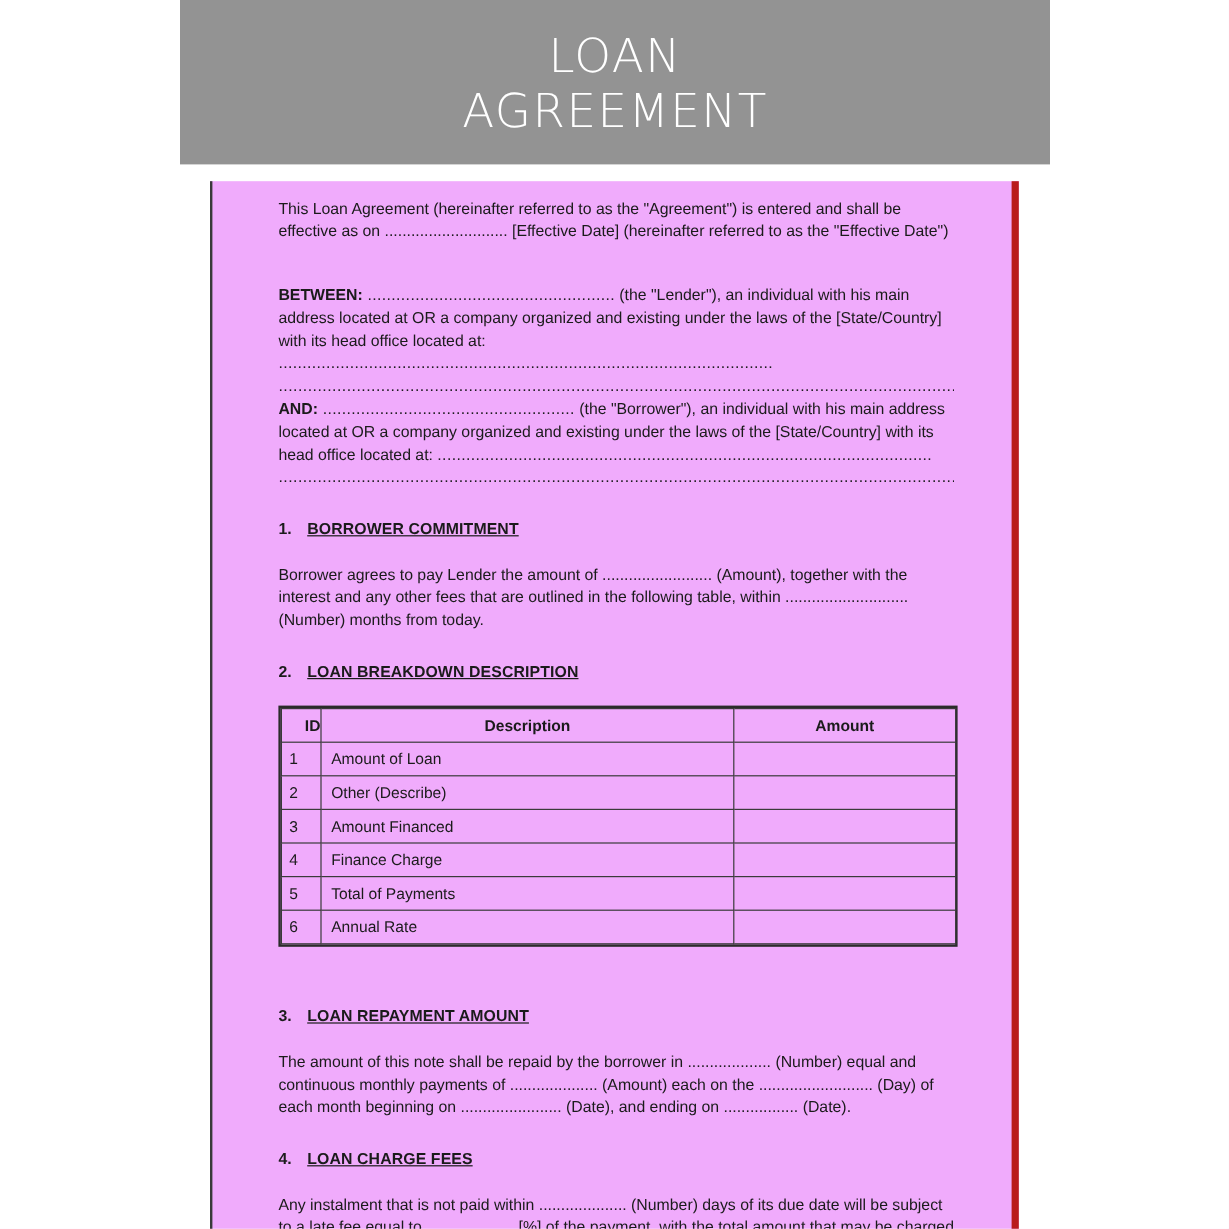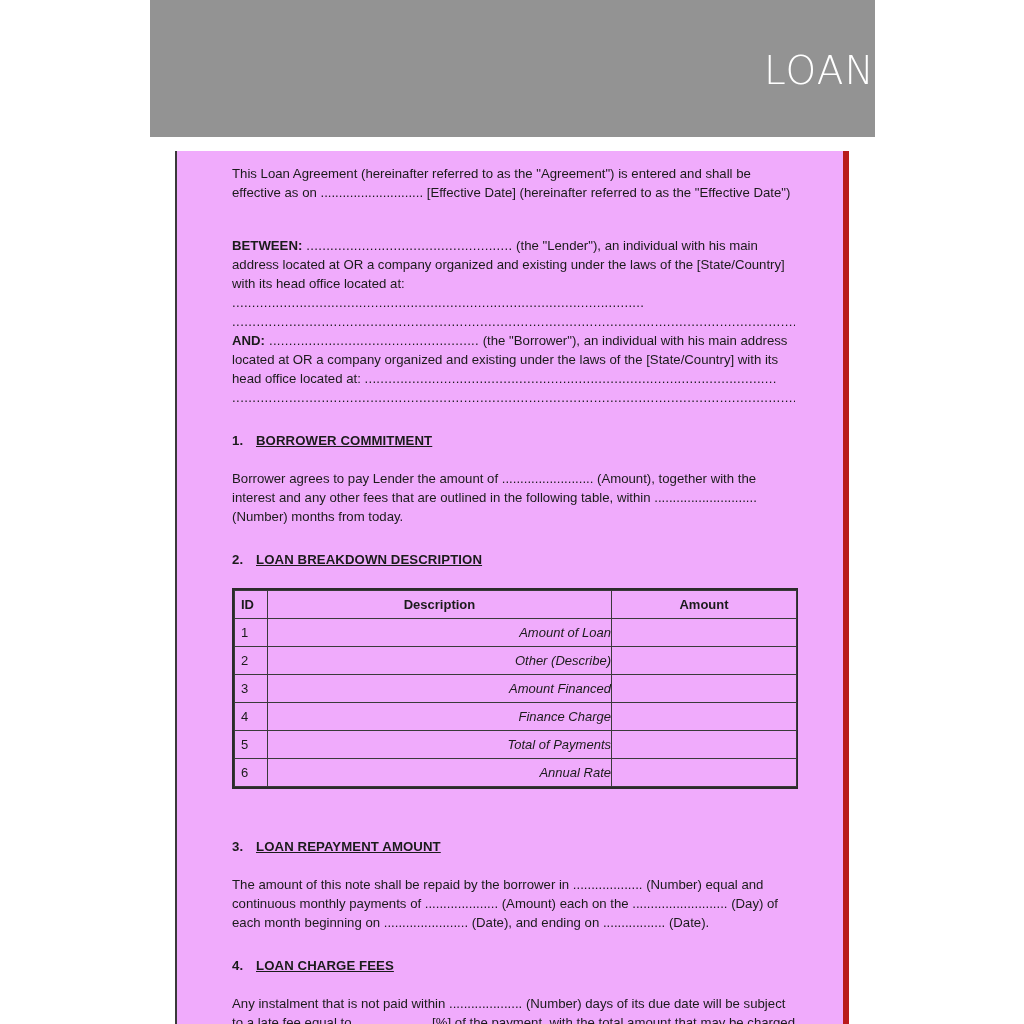--- a/index.html
+++ b/index.html
@@ -19,21 +19,21 @@
   
   #header-banner {
     position: absolute;
     left: 150px;
     top: 0;
     width: 725px;
     height: 137px;
     background: #939393;
     display: flex;
     flex-direction: column;
-    align-items: flex-end;
+    align-items: center;
     justify-content: center;
     box-sizing: border-box;
     padding-top: 4px;
   }
   #header-banner .title-line {
     color: #ffffff;
     font-size: 39px;
     line-height: 46px;
     font-weight: 300;
     letter-spacing: 1.2px;
@@ -121,54 +121,54 @@
     padding: 0;
     vertical-align: middle;
     color: #1b1b1b;
   }
   #loan-table thead th {
     height: 27px;
     font-weight: bold;
     font-size: 13px;
   }
   #loan-table thead th.h-id {
-    text-align: left;
+    text-align: right;
     padding-left: 6px;
   }
   #loan-table thead th.h-desc,
   #loan-table thead th.h-amt { text-align: center; }
 
   #loan-table tbody td { height: 27px; }
   #loan-table tbody td.t-id {
     text-align: left;
     padding-left: 6px;
   }
   #loan-table tbody td.t-desc {
-    text-align: right;
+    text-align: left;
     padding-left: 8px;
-    font-style: italic;
   }
   #loan-table tbody td.t-amt { }
 
   
   #loan-table {
     outline: none;
   }
   .table-wrap {
     border: 2px solid #2b2b2b;
     width: 562px;
     box-sizing: content-box;
     display: inline-block;
   }
 </style>
 </head>
 <body>
 
 <div id="header-banner">
   <div class="title-line">LOAN</div>
+  <div class="title-line">AGREEMENT</div>
 </div>
 
 <div id="page-sheet">
   <div id="doc-body">
 
     
     <p class="para">This Loan Agreement (hereinafter referred to as the "Agreement") is entered and shall be effective as on ............................ [Effective Date] (hereinafter referred to as the "Effective Date")</p>
 
     <div class="gap-lg"></div>
     <div class="gap-sm"></div>

